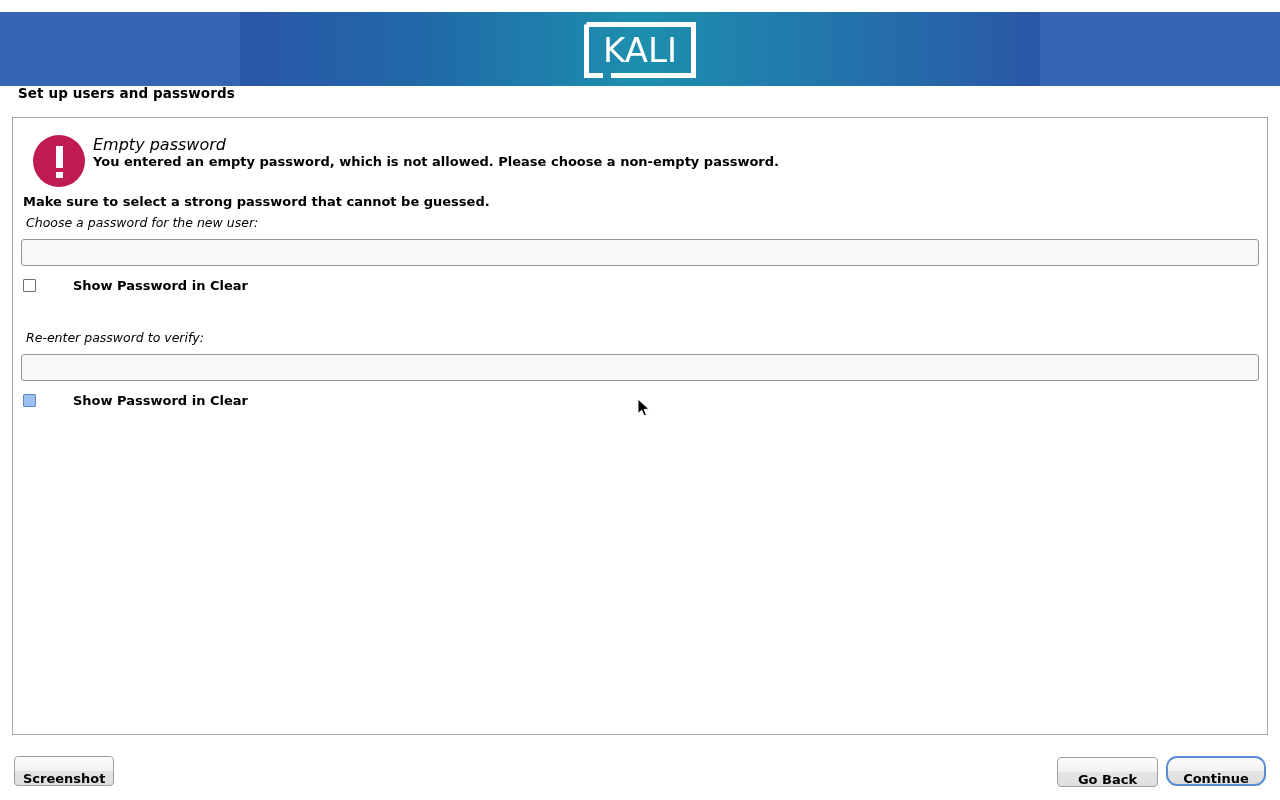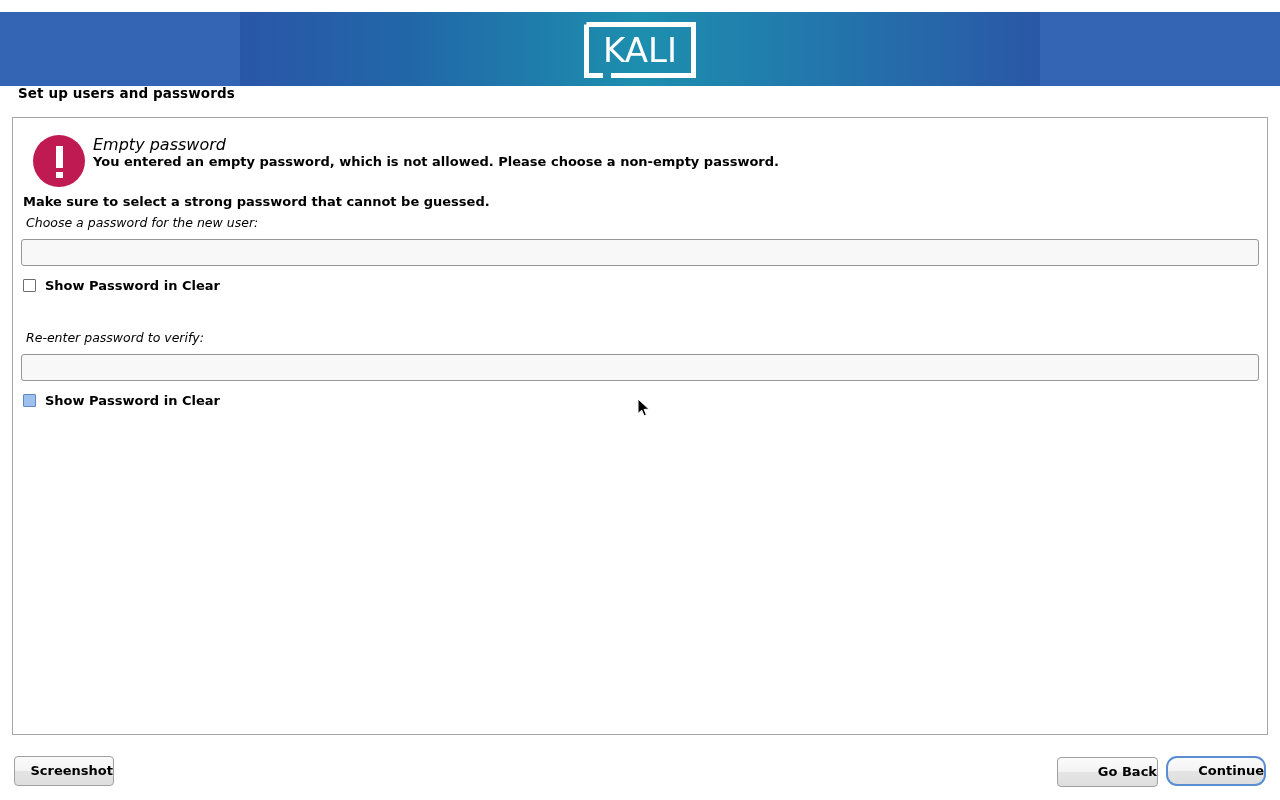--- a/index.html
+++ b/index.html
@@ -152,20 +152,21 @@
     color: #000;
     padding: 0 6px;
     outline: none;
   }
   .checkbox-row {
     position: absolute;
     left: 10px;
     height: 18px;
     display: flex;
     align-items: center;
+    gap: 28px;
   }
   .cbox {
     width: 13px;
     height: 13px;
     box-sizing: border-box;
     border: 1px solid #6f6f6f;
     background: #ffffff;
     border-radius: 1px;
     flex: 0 0 auto;
   }
@@ -187,22 +188,22 @@
     box-sizing: border-box;
     height: 30px;
     border: 1px solid #a0a0a0;
     border-radius: 4px;
     background: linear-gradient(to bottom, #fbfbfb 0%, #f3f3f3 48%, #e4e4e4 52%, #dedede 100%);
     font-family: "DejaVu Sans", "Liberation Sans", sans-serif;
     font-size: 13px;
     font-weight: bold;
     color: #000;
     cursor: default;
-    padding: 0;
-    text-align: right;
+    padding: 8px;
+    text-align: center;
     line-height: 28px;
   }
   .btn.focused {
     border: 2px solid #5a8ed0;
     border-radius: 11px;
     line-height: 26px;
   }
   #btn-screenshot { left: 14px;   top: 756px; width: 100px; }
   #btn-goback     { left: 1057px; top: 757px; width: 101px; }
   #btn-continue   { left: 1166px; top: 756px; width: 100px; }

